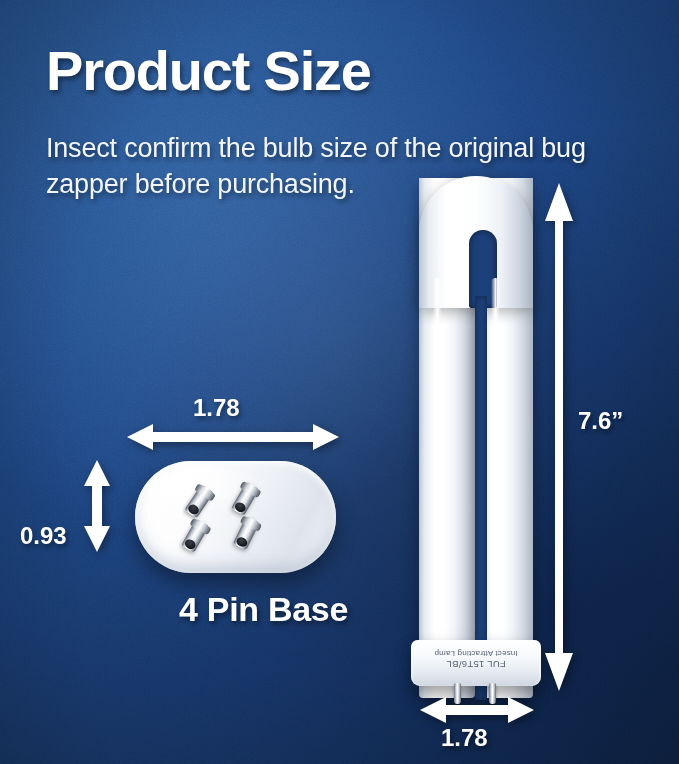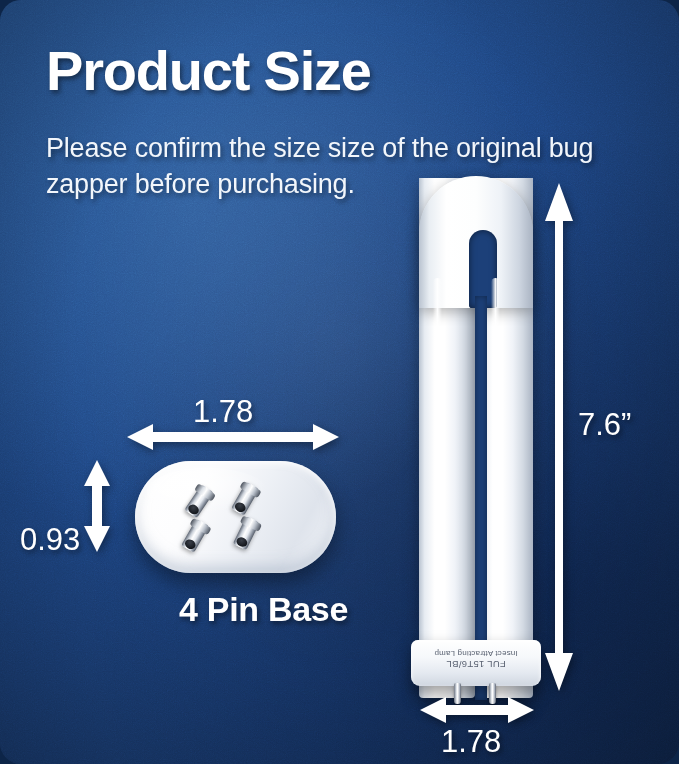--- a/index.html
+++ b/index.html
@@ -13,21 +13,20 @@
   #infographic {
     position: relative;
     width: 679px;
     height: 764px;
     overflow: hidden;
     background-color: #1d4480;
     background-image:
       radial-gradient(circle at 28% 26%, rgba(60,110,175,0.55) 0%, rgba(60,110,175,0) 46%),
       radial-gradient(circle at 82% 78%, rgba(10,28,62,0.70) 0%, rgba(10,28,62,0) 58%),
       linear-gradient(145deg, #24508e 0%, #1d4480 42%, #15315e 100%);
-    border-radius: 21px;
   }
   
   #noise {
     position: absolute;
     inset: 0;
     opacity: 0.5;
     pointer-events: none;
     mix-blend-mode: overlay;
   }
   #vignette {
@@ -69,22 +68,22 @@
 
   #arrow-width-top   { left: 127px; top: 424px; }
   #arrow-height-left { left: 84px;  top: 460px; }
   #arrow-height-right{ left: 545px; top: 183px; }
   #arrow-width-bottom{ left: 420px; top: 697px; }
 
   
   .dim {
     position: absolute;
     color: #ffffff;
-    font-weight: normal;
-    font-size: 31px;
+    font-weight: bold;
+    font-size: 24px;
     letter-spacing: 0px;
     white-space: nowrap;
   }
   #label-width-top    { left: 193px; top: 394px; }
   #label-height-left  { left: 20px;  top: 522px; }
   #label-height-right { left: 578px; top: 407px; }
   #label-width-bottom { left: 441px; top: 724px; }
 
   #caption-base {
     position: absolute;
@@ -283,21 +282,21 @@
     <filter id="fabricNoise">
       <feTurbulence type="fractalNoise" baseFrequency="0.9" numOctaves="4" stitchTiles="stitch"></feTurbulence>
       <feColorMatrix type="saturate" values="0"></feColorMatrix>
     </filter>
     <rect width="679" height="764" filter="url(#fabricNoise)" opacity="0.55"></rect>
   </svg>
 
   <div id="vignette"></div>
 
   <div id="title" class="txt-shadow">Product Size</div>
-  <div id="subtitle" class="txt-shadow">Please confirm the size size of the original bug zapper before purchasing.</div>
+  <div id="subtitle" class="txt-shadow">Insect confirm the bulb size of the original bug zapper before purchasing.</div>
 
   <div id="pin-base">
     <div id="pin-base-oval"></div>
     <div id="pin-base-sheen"></div>
     <div class="pin" id="pin-1">
       <div class="pin-body"></div>
         <div class="pin-collar"></div>
         <div class="pin-tip"></div>
     </div>
     <div class="pin" id="pin-2">

